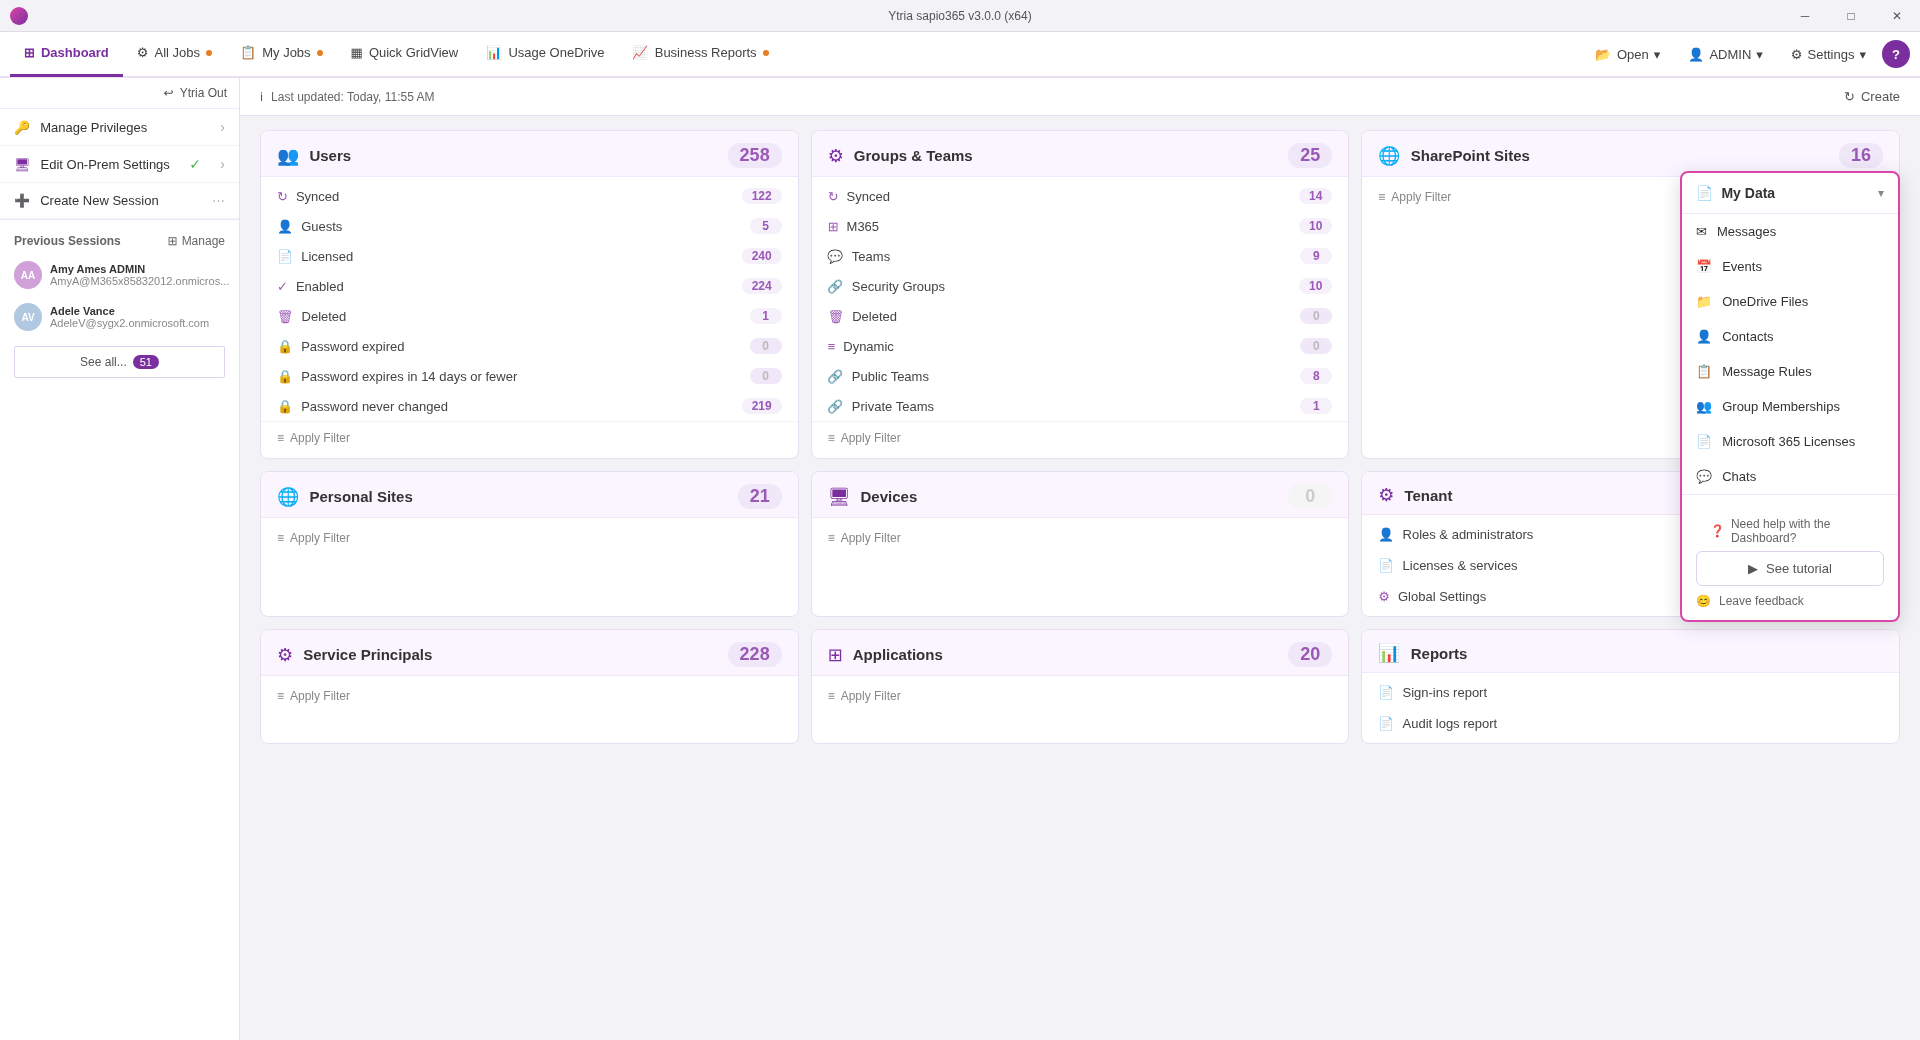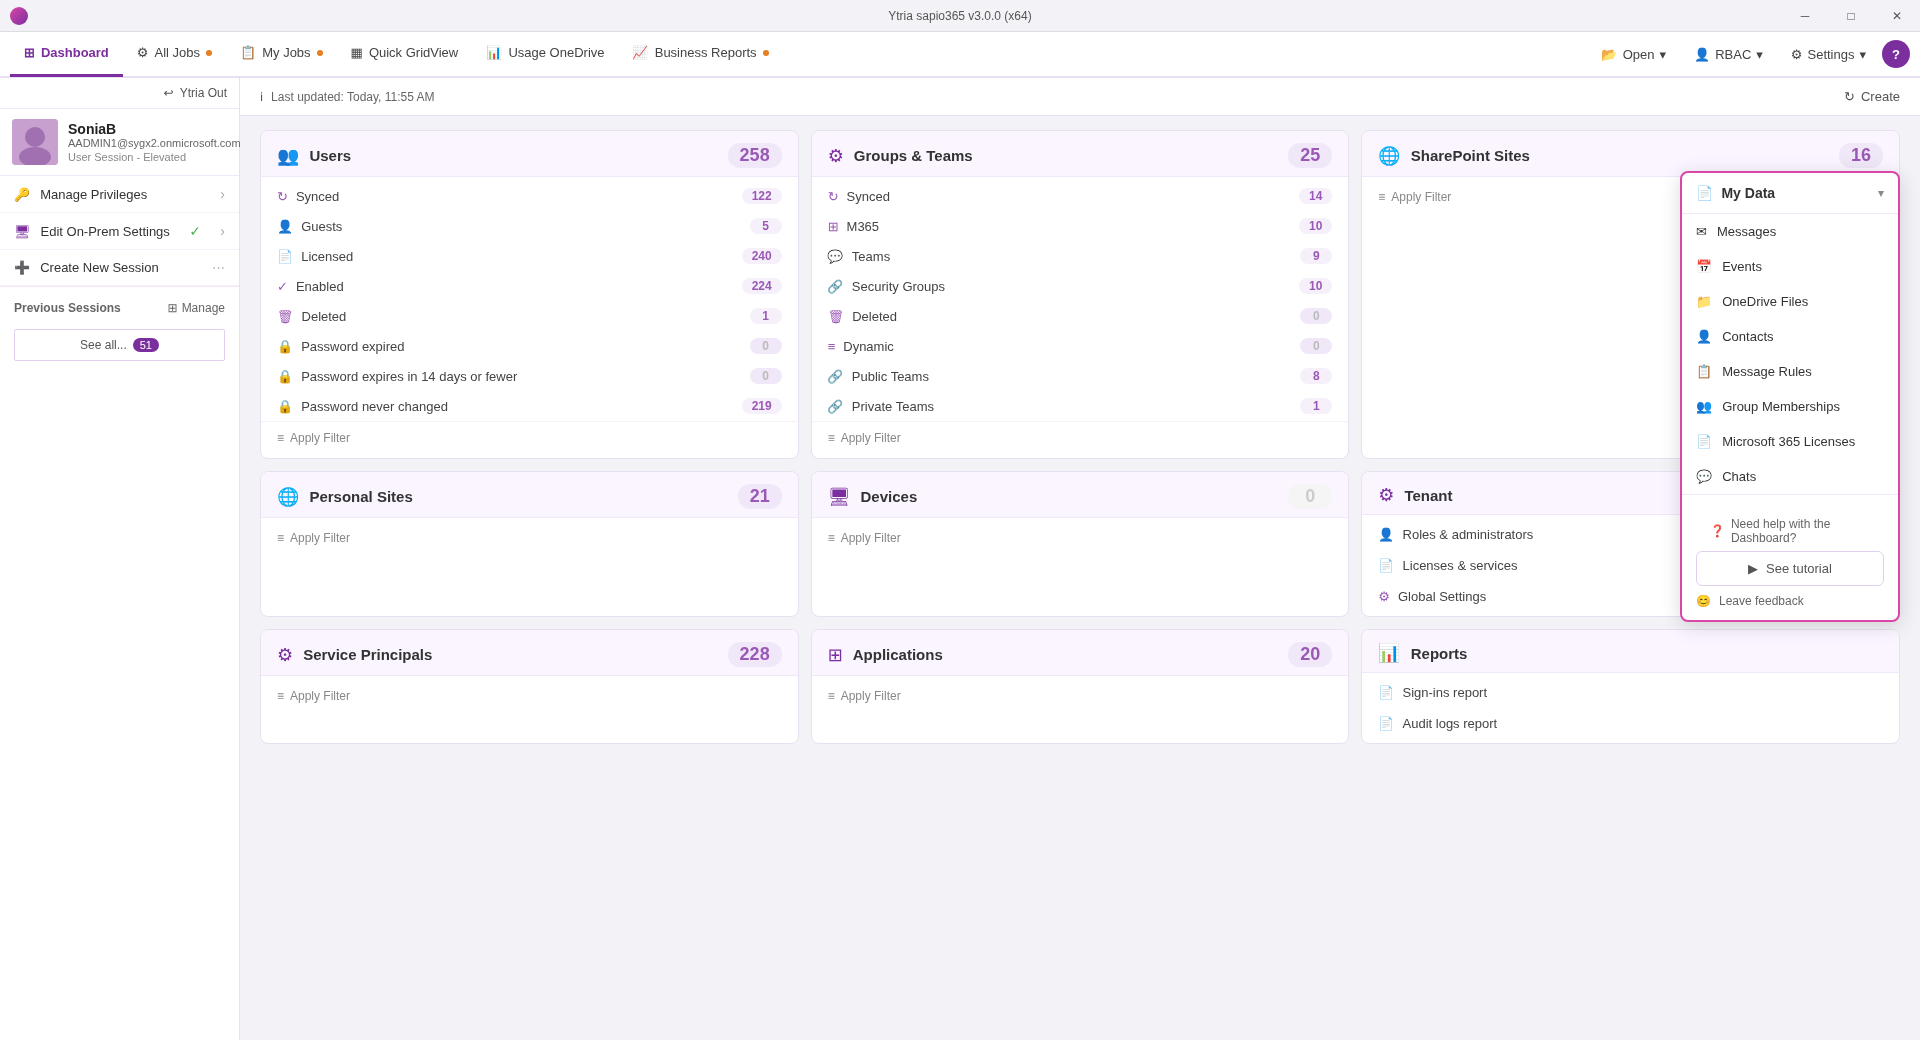--- a/index.html
+++ b/index.html
@@ -129,21 +129,21 @@
     <span class="nav-dot"></span>
   </div>
   <div class="nav-right">
     <button class="nav-right-btn">
       <span>📂</span>
       <span>Open</span>
       <span>▾</span>
     </button>
     <button class="nav-right-btn">
       <span>👤</span>
-      <span>RBAC</span>
+      <span>ADMIN</span>
       <span>▾</span>
     </button>
     <button class="nav-right-btn">
       <span>⚙</span>
       <span>Settings</span>
       <span>▾</span>
     </button>
     <button class="nav-right-btn" style="background:#7b2f9e;color:white;border-radius:50%;width:28px;height:28px;padding:0;display:flex;align-items:center;justify-content:center;font-weight:bold;">
       <span>?</span>
     </button>
@@ -152,34 +152,20 @@
 
 <div class="app-body">
 
   <div class="sidebar">
     <div class="sidebar-signout">
       <div class="sidebar-signout-btn">
         <span>↩</span>
         <span>Ytria Out</span>
       </div>
     </div>
-    <div class="user-info">
-      <div class="user-avatar">
-        <svg width="46" height="46" viewBox="0 0 46 46">
-            <rect width="46" height="46" fill="#c8a0d0"></rect>
-            <circle cx="23" cy="18" r="10" fill="#a070b0"></circle>
-            <ellipse cx="23" cy="38" rx="16" ry="10" fill="#a070b0"></ellipse>
-          </svg>
-      </div>
-      <div class="user-details">
-        <div class="user-name">SoniaB</div>
-        <div class="user-email">AADMIN1@sygx2.onmicrosoft.com</div>
-        <div class="user-session">User Session - Elevated</div>
-      </div>
-    </div>
     <div class="sidebar-menu-item">
       <span style="color:#7b2f9e;">🔑</span>
       <span>Manage Privileges</span>
       <span class="arrow">›</span>
     </div>
     <div class="sidebar-menu-item">
       <span style="color:#7b2f9e;">🖥</span>
       <span>Edit On-Prem Settings</span>
       <span class="check-icon arrow">✓</span>
       <span class="arrow">›</span>
@@ -189,20 +175,34 @@
       <span>Create New Session</span>
       <span class="more-icon">⋯</span>
     </div>
 
     <div class="prev-sessions">
       <div class="prev-sessions-header">
         <span class="prev-sessions-title">Previous Sessions</span>
         <div class="prev-sessions-manage">
           <span>⊞</span>
           <span>Manage</span>
+        </div>
+      </div>
+      <div class="session-item">
+        <div class="session-avatar">AA</div>
+        <div class="session-details">
+          <div class="session-name">Amy Ames ADMIN</div>
+          <div class="session-email">AmyA@M365x85832012.onmicros...</div>
+        </div>
+      </div>
+      <div class="session-item">
+        <div class="session-avatar" style="background:#b0c8e0;">AV</div>
+        <div class="session-details">
+          <div class="session-name">Adele Vance</div>
+          <div class="session-email">AdeleV@sygx2.onmicrosoft.com</div>
         </div>
       </div>
       <div class="see-all-btn">
         <span>See all...</span>
         <span class="see-all-badge">51</span>
       </div>
     </div>
   </div>
 
   <div class="main-content" style="position:relative;">

